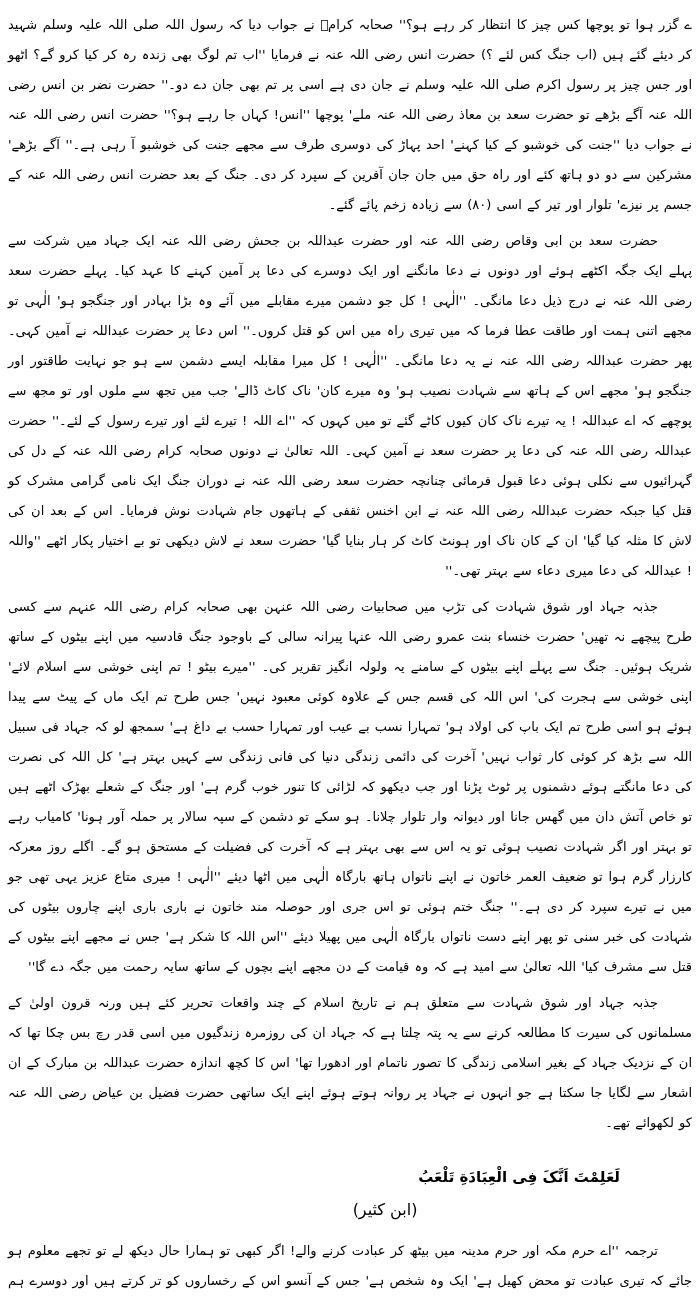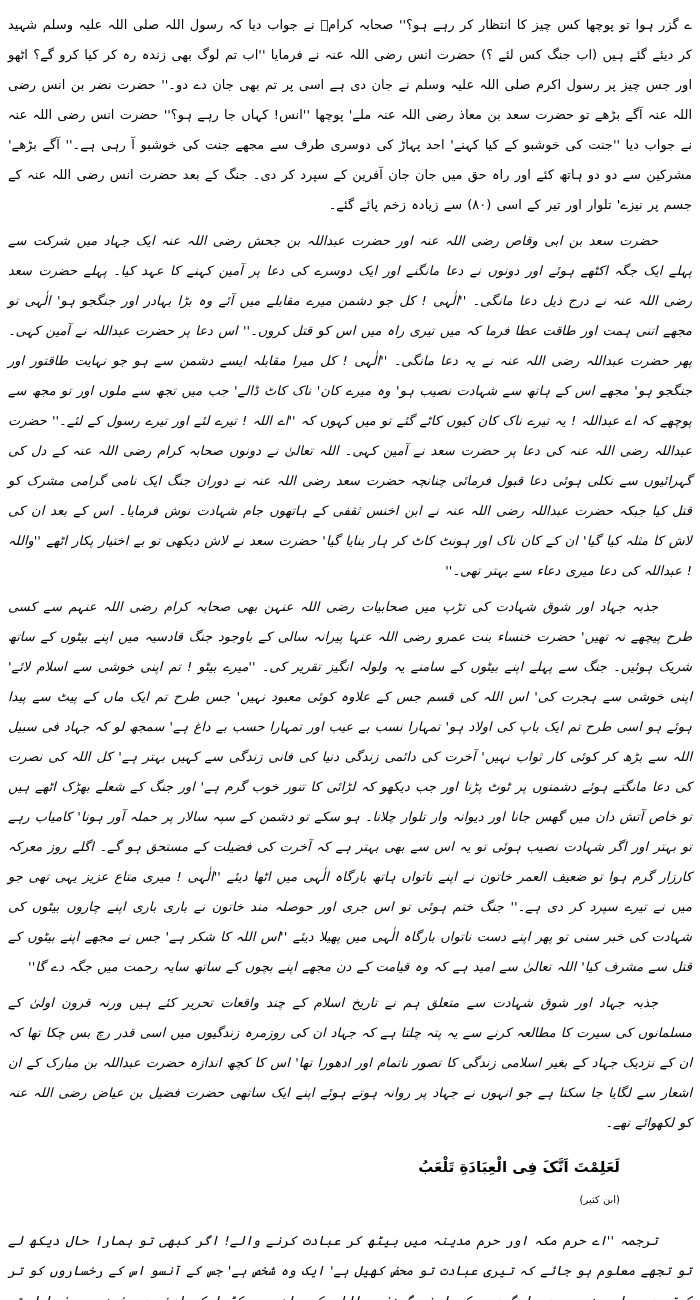--- a/index.html
+++ b/index.html
@@ -22,45 +22,45 @@
   .para {
     font-size: 13px;
     line-height: 30px;
     text-align: justify;
     text-align-last: right;
     margin: 0 0 6px 0;
     word-spacing: 1px;
   }
   .para.indent {
     text-indent: 34px;
-    font-style: italic;
   }
   .poem {
     width: 540px;
     margin: 12px auto 0 auto;
     font-weight: bold;
     font-size: 15px;
   }
   .poem-line {
     display: flex;
     justify-content: space-between;
     align-items: baseline;
     line-height: 34px;
   }
   .hemistich {
     white-space: nowrap;
+    margin-top: 10px;
   }
   .poem-attribution {
     width: 540px;
     margin: 0 auto 10px auto;
     box-sizing: border-box;
     direction: rtl;
-    text-align: right;
+    text-align: center;
     padding-left: 70px;
-    font-size: 10px;
+    font-size: 16px;
     line-height: 32px;
   }
 </style>
 </head>
 <body>
 
 <div class="page">
 
   <p class="para">ے گزر ہوا تو پوچھا کس چیز کا انتظار کر رہے ہو؟'' صحابہ کرامؓ نے جواب دیا کہ رسول اللہ صلی اللہ علیہ وسلم شہید کر دیئے گئے ہیں (اب جنگ کس لئے ؟) حضرت انس رضی اللہ عنہ نے فرمایا ''اب تم لوگ بھی زندہ رہ کر کیا کرو گے؟ اٹھو اور جس چیز پر رسول اکرم صلی اللہ علیہ وسلم نے جان دی ہے اسی پر تم بھی جان دے دو۔'' حضرت نضر بن انس رضی اللہ عنہ آگے بڑھے تو حضرت سعد بن معاذ رضی اللہ عنہ ملے' پوچھا ''انس! کہاں جا رہے ہو؟'' حضرت انس رضی اللہ عنہ نے جواب دیا ''جنت کی خوشبو کے کیا کہنے' احد پہاڑ کی دوسری طرف سے مجھے جنت کی خوشبو آ رہی ہے۔'' آگے بڑھے' مشرکین سے دو دو ہاتھ کئے اور راہ حق میں جان جان آفرین کے سپرد کر دی۔ جنگ کے بعد حضرت انس رضی اللہ عنہ کے جسم پر نیزے' تلوار اور تیر کے اسی (۸۰) سے زیادہ زخم پائے گئے۔</p>
 

